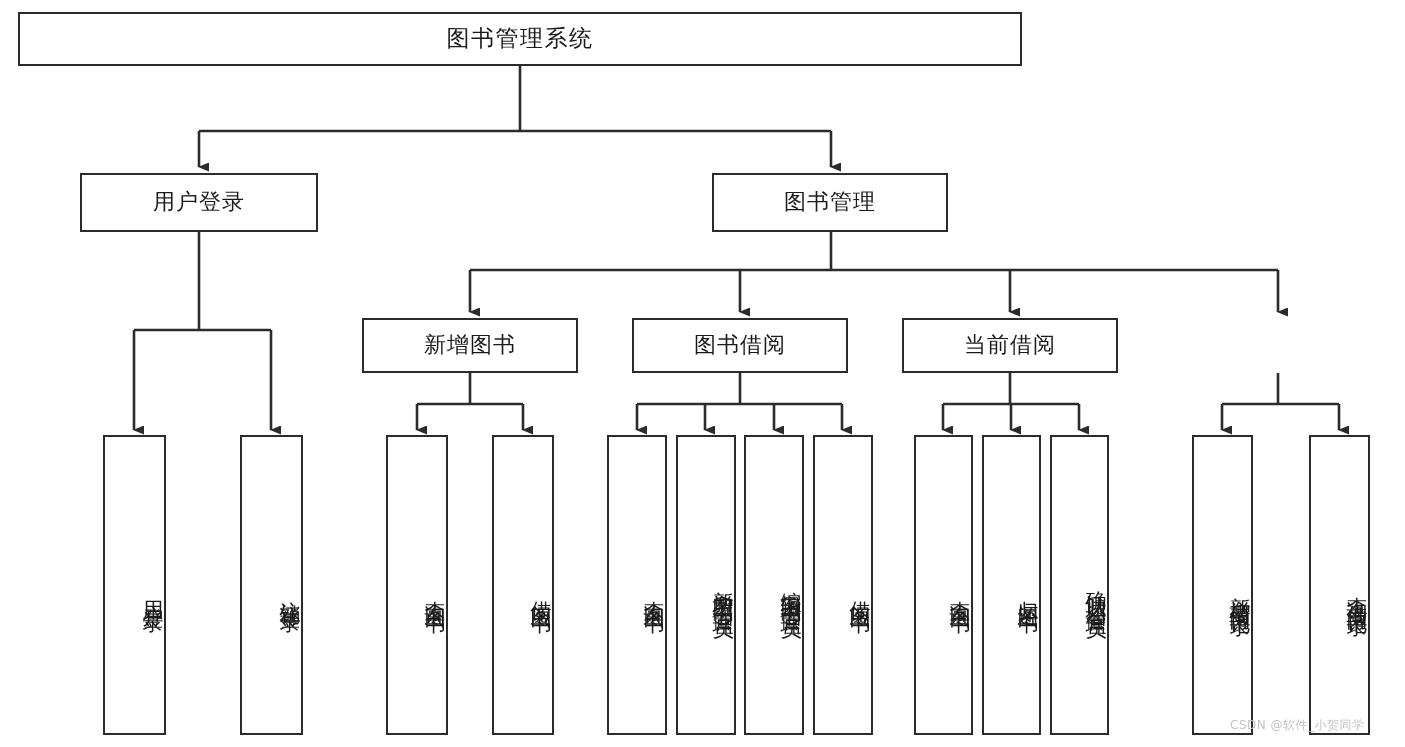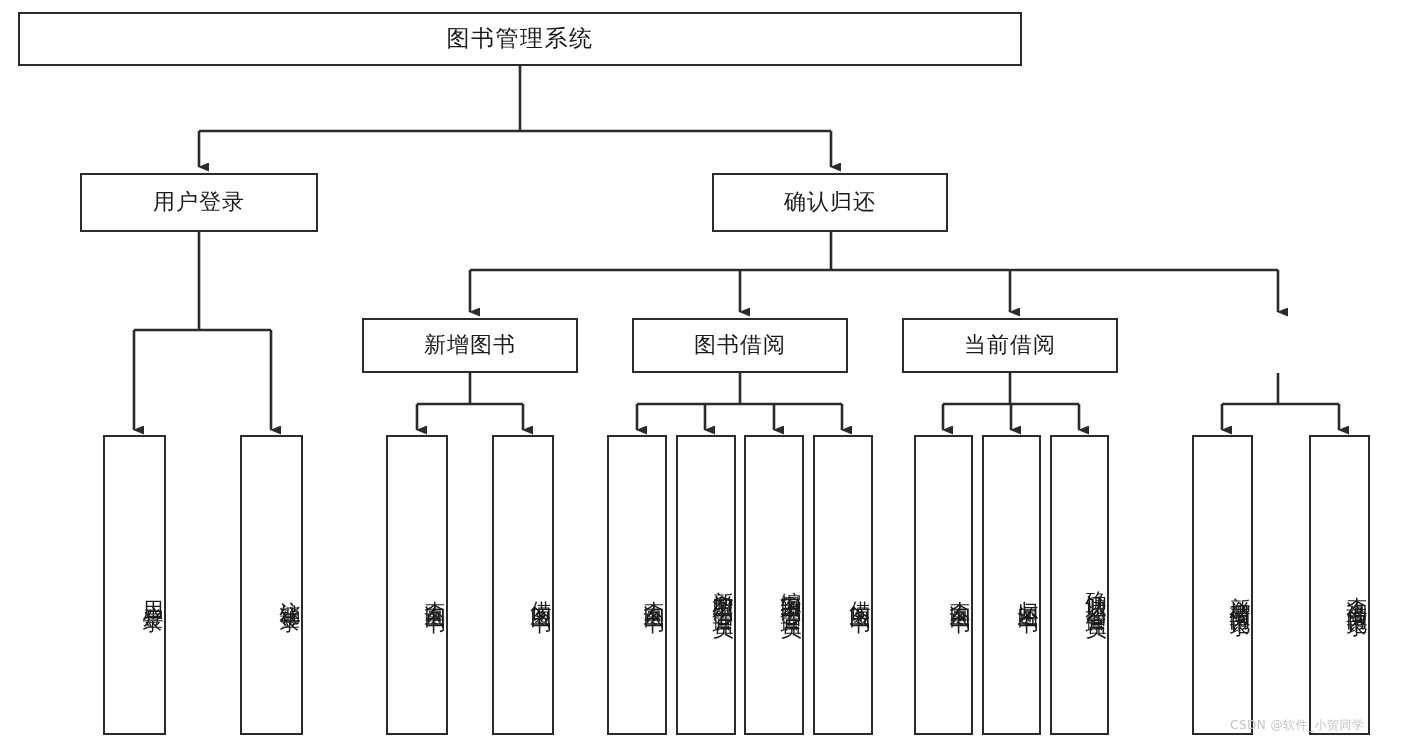--- a/index.html
+++ b/index.html
@@ -127,21 +127,21 @@
 
   <div class="node root" style="left:18px; top:12px; width:1004px; height:54px;">
     <span class="node-label">图书管理系统</span>
   </div>
 
   <div class="node horizontal" style="left:80px; top:173px; width:238px; height:59px;">
     <span class="node-label">用户登录</span>
   </div>
 
   <div class="node horizontal" style="left:712px; top:173px; width:236px; height:59px;">
-    <span class="node-label">确认归还</span>
+    <span class="node-label">图书管理</span>
   </div>
 
   <div class="node horizontal" style="left:362px; top:318px; width:216px; height:55px;">
     <span class="node-label">新增图书</span>
   </div>
 
   <div class="node horizontal" style="left:632px; top:318px; width:216px; height:55px;">
     <span class="node-label">图书借阅</span>
   </div>
 

